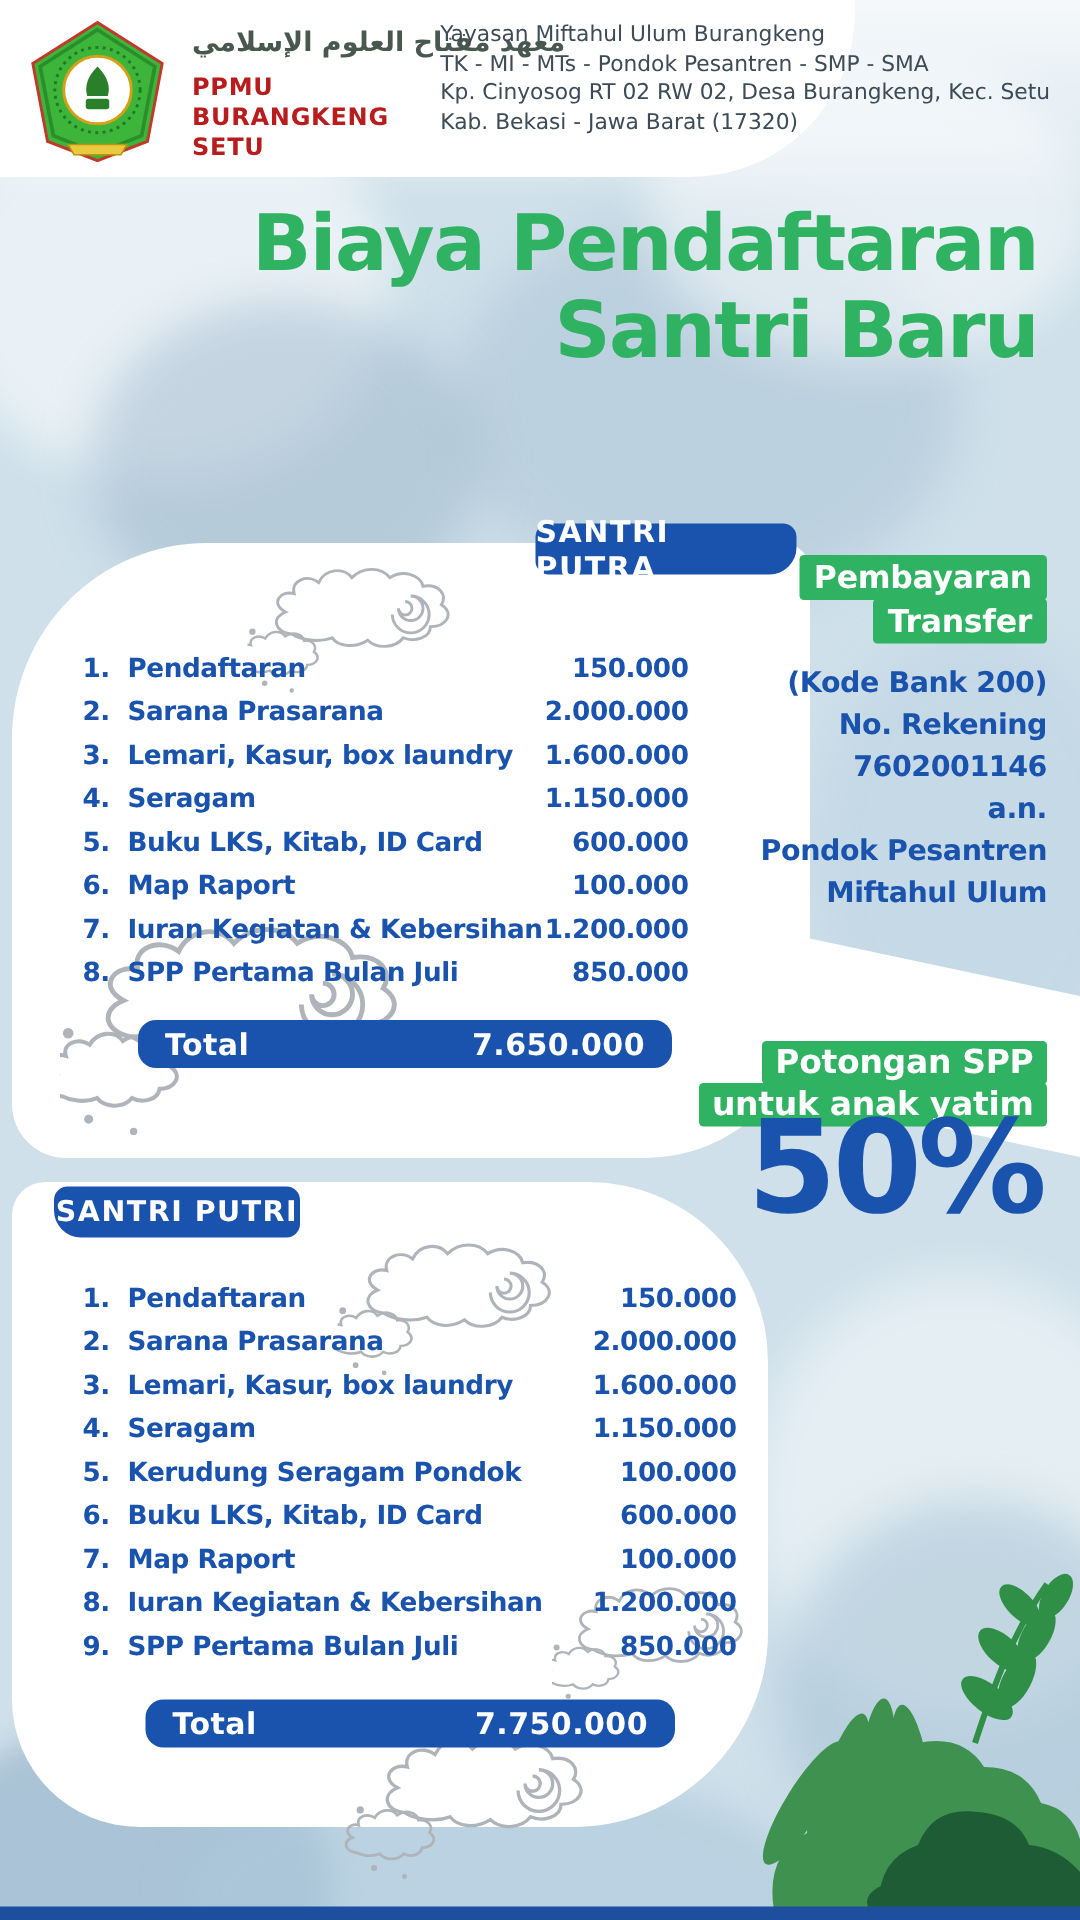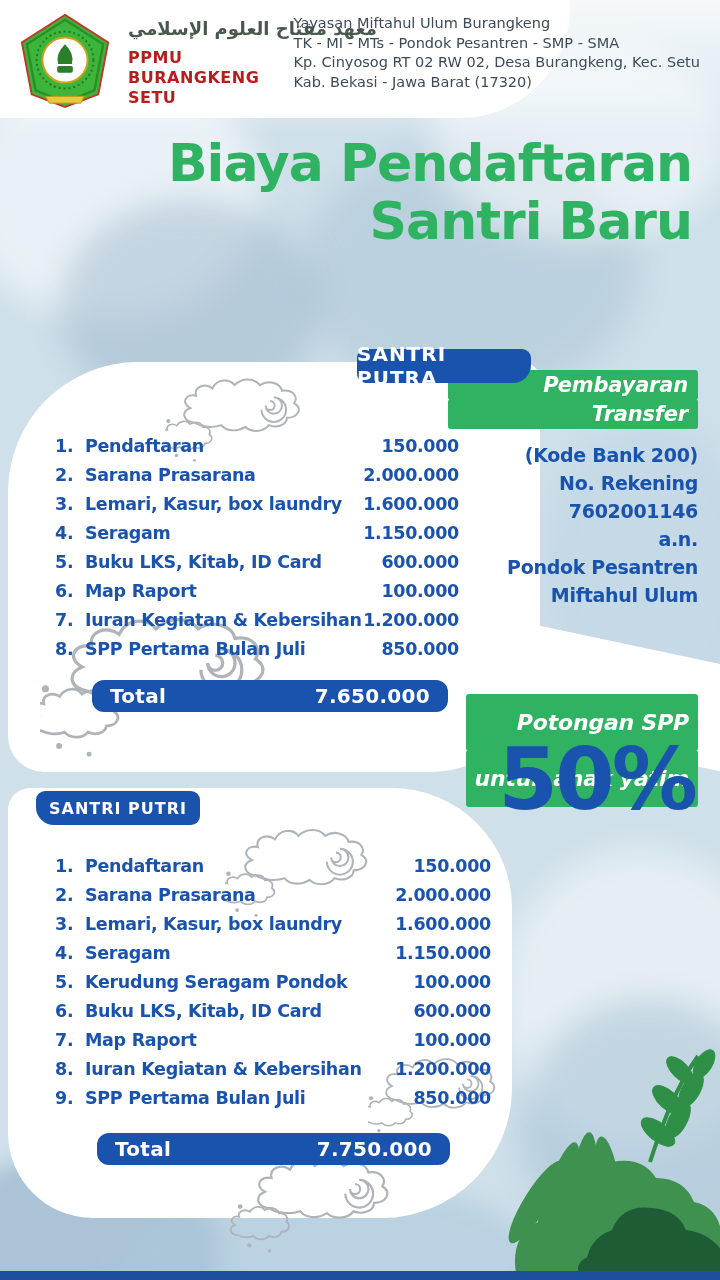--- a/index.html
+++ b/index.html
@@ -44,48 +44,48 @@
     border-radius:70px;transform:rotate(12deg);z-index:1;}
 
   
   .card{position:absolute;background:#fff;z-index:2;}
   .card-putra{left:8px;top:362px;width:532px;height:410px;border-radius:130px 18px 110px 36px;}
   .card-putri{left:8px;top:788px;width:504px;height:430px;border-radius:22px 120px 130px 85px;}
 
   .badge{position:absolute;z-index:4;background:var(--blue);color:#fff;font-weight:bold;
     display:flex;align-items:center;justify-content:center;letter-spacing:1px;}
   .badge-putra{left:357px;top:349px;width:174px;height:34px;font-size:20px;border-radius:9px 9px 18px 9px;}
-  .badge-putri{left:36px;top:791px;width:164px;height:34px;font-size:16px;border-radius:9px 9px 9px 18px;}
+  .badge-putri{left:36px;top:791px;width:164px;height:34px;font-size:19px;border-radius:9px 9px 9px 18px;}
 
   .items{position:absolute;z-index:3;}
   .items-putra{left:55px;top:436px;width:404px;}
   .items-putri{left:55px;top:856px;width:436px;}
   .row{display:flex;align-items:baseline;height:29px;font-size:17.5px;font-weight:bold;
     color:var(--blue);letter-spacing:-.3px;white-space:nowrap;}
   .row .num{width:30px;flex:none;}
   .row .label{flex:1;}
   .row .value{text-align:right;}
 
   .total-pill{position:absolute;z-index:4;background:var(--blue);color:#fff;font-weight:bold;
     display:flex;justify-content:space-between;align-items:center;font-size:20px;
     border-radius:12px;padding:16px 18px;letter-spacing:.3px;}
   .total-putra{left:92px;top:680px;width:356px;height:31px;}
   .total-putri{left:97px;top:1133px;width:353px;height:30px;}
 
   
   .payment{position:absolute;right:22px;top:370px;width:250px;z-index:3;text-align:right;}
   .gbadge-line{display:inline-block;background:var(--green);color:#fff;font-weight:bold;
     font-size:21px;padding:3px 10px;border-radius:3px;letter-spacing:-.2px;}
-  .gbadge-stack{display:flex;flex-direction:column;gap:0;font-style:italic;}
+  .gbadge-stack{display:flex;flex-direction:column;align-items:flex-end;gap:0;}
   .gbadge-stack .gbadge-line + .gbadge-line{margin-top:-1px;}
   .pay-lines{margin-top:12px;color:var(--blue);font-weight:bold;font-size:19px;line-height:28px;letter-spacing:-.3px;}
 
   
   .discount{position:absolute;right:22px;top:694px;z-index:3;text-align:right;}
-  .discount .gbadge-line{font-size:22px;padding:16px 9px;}
+  .discount .gbadge-line{font-size:22px;padding:2px 9px;}
   .fifty{position:absolute;right:25px;top:732px;z-index:3;color:var(--blue);
     font-size:86px;font-weight:bold;letter-spacing:-3px;line-height:1.1;}
 
   
   .cloud{position:absolute;z-index:2;pointer-events:none;}
   .bush{position:absolute;right:0;bottom:6px;z-index:4;}
   .bottom-strip{position:absolute;left:0;bottom:0;width:720px;height:9px;background:var(--navy);z-index:5;}
 </style>
 </head>
 <body>

